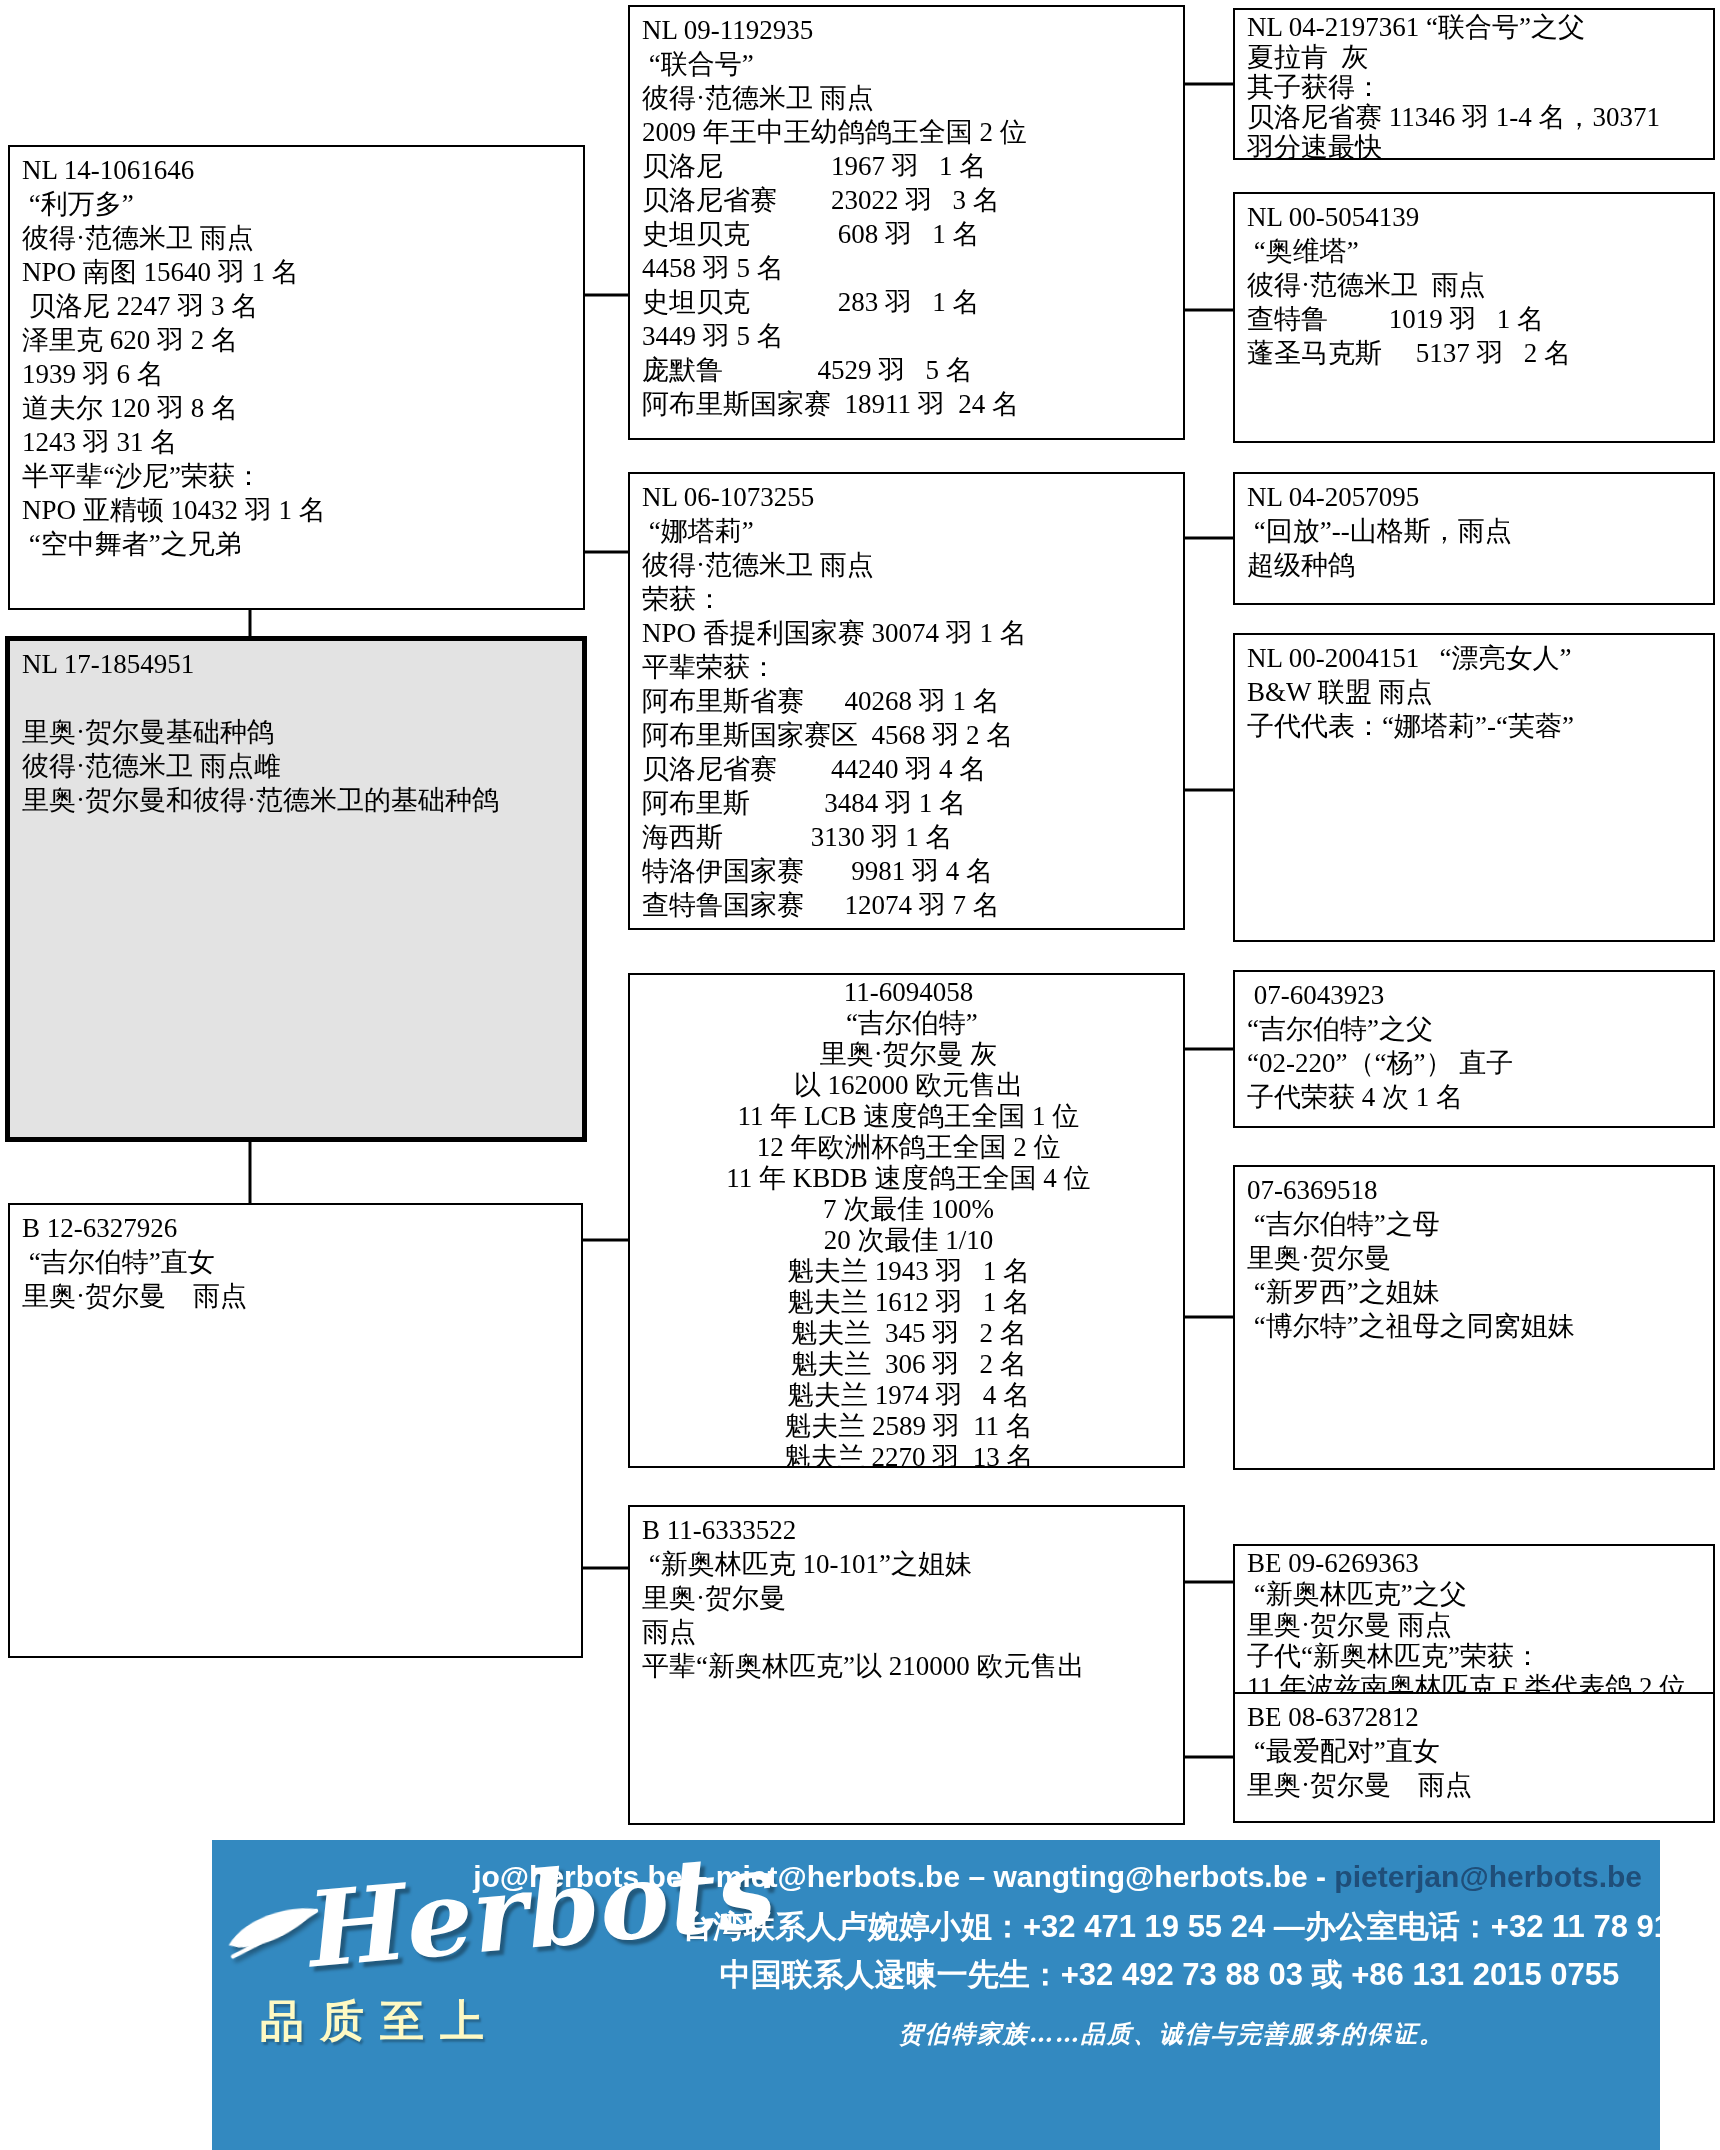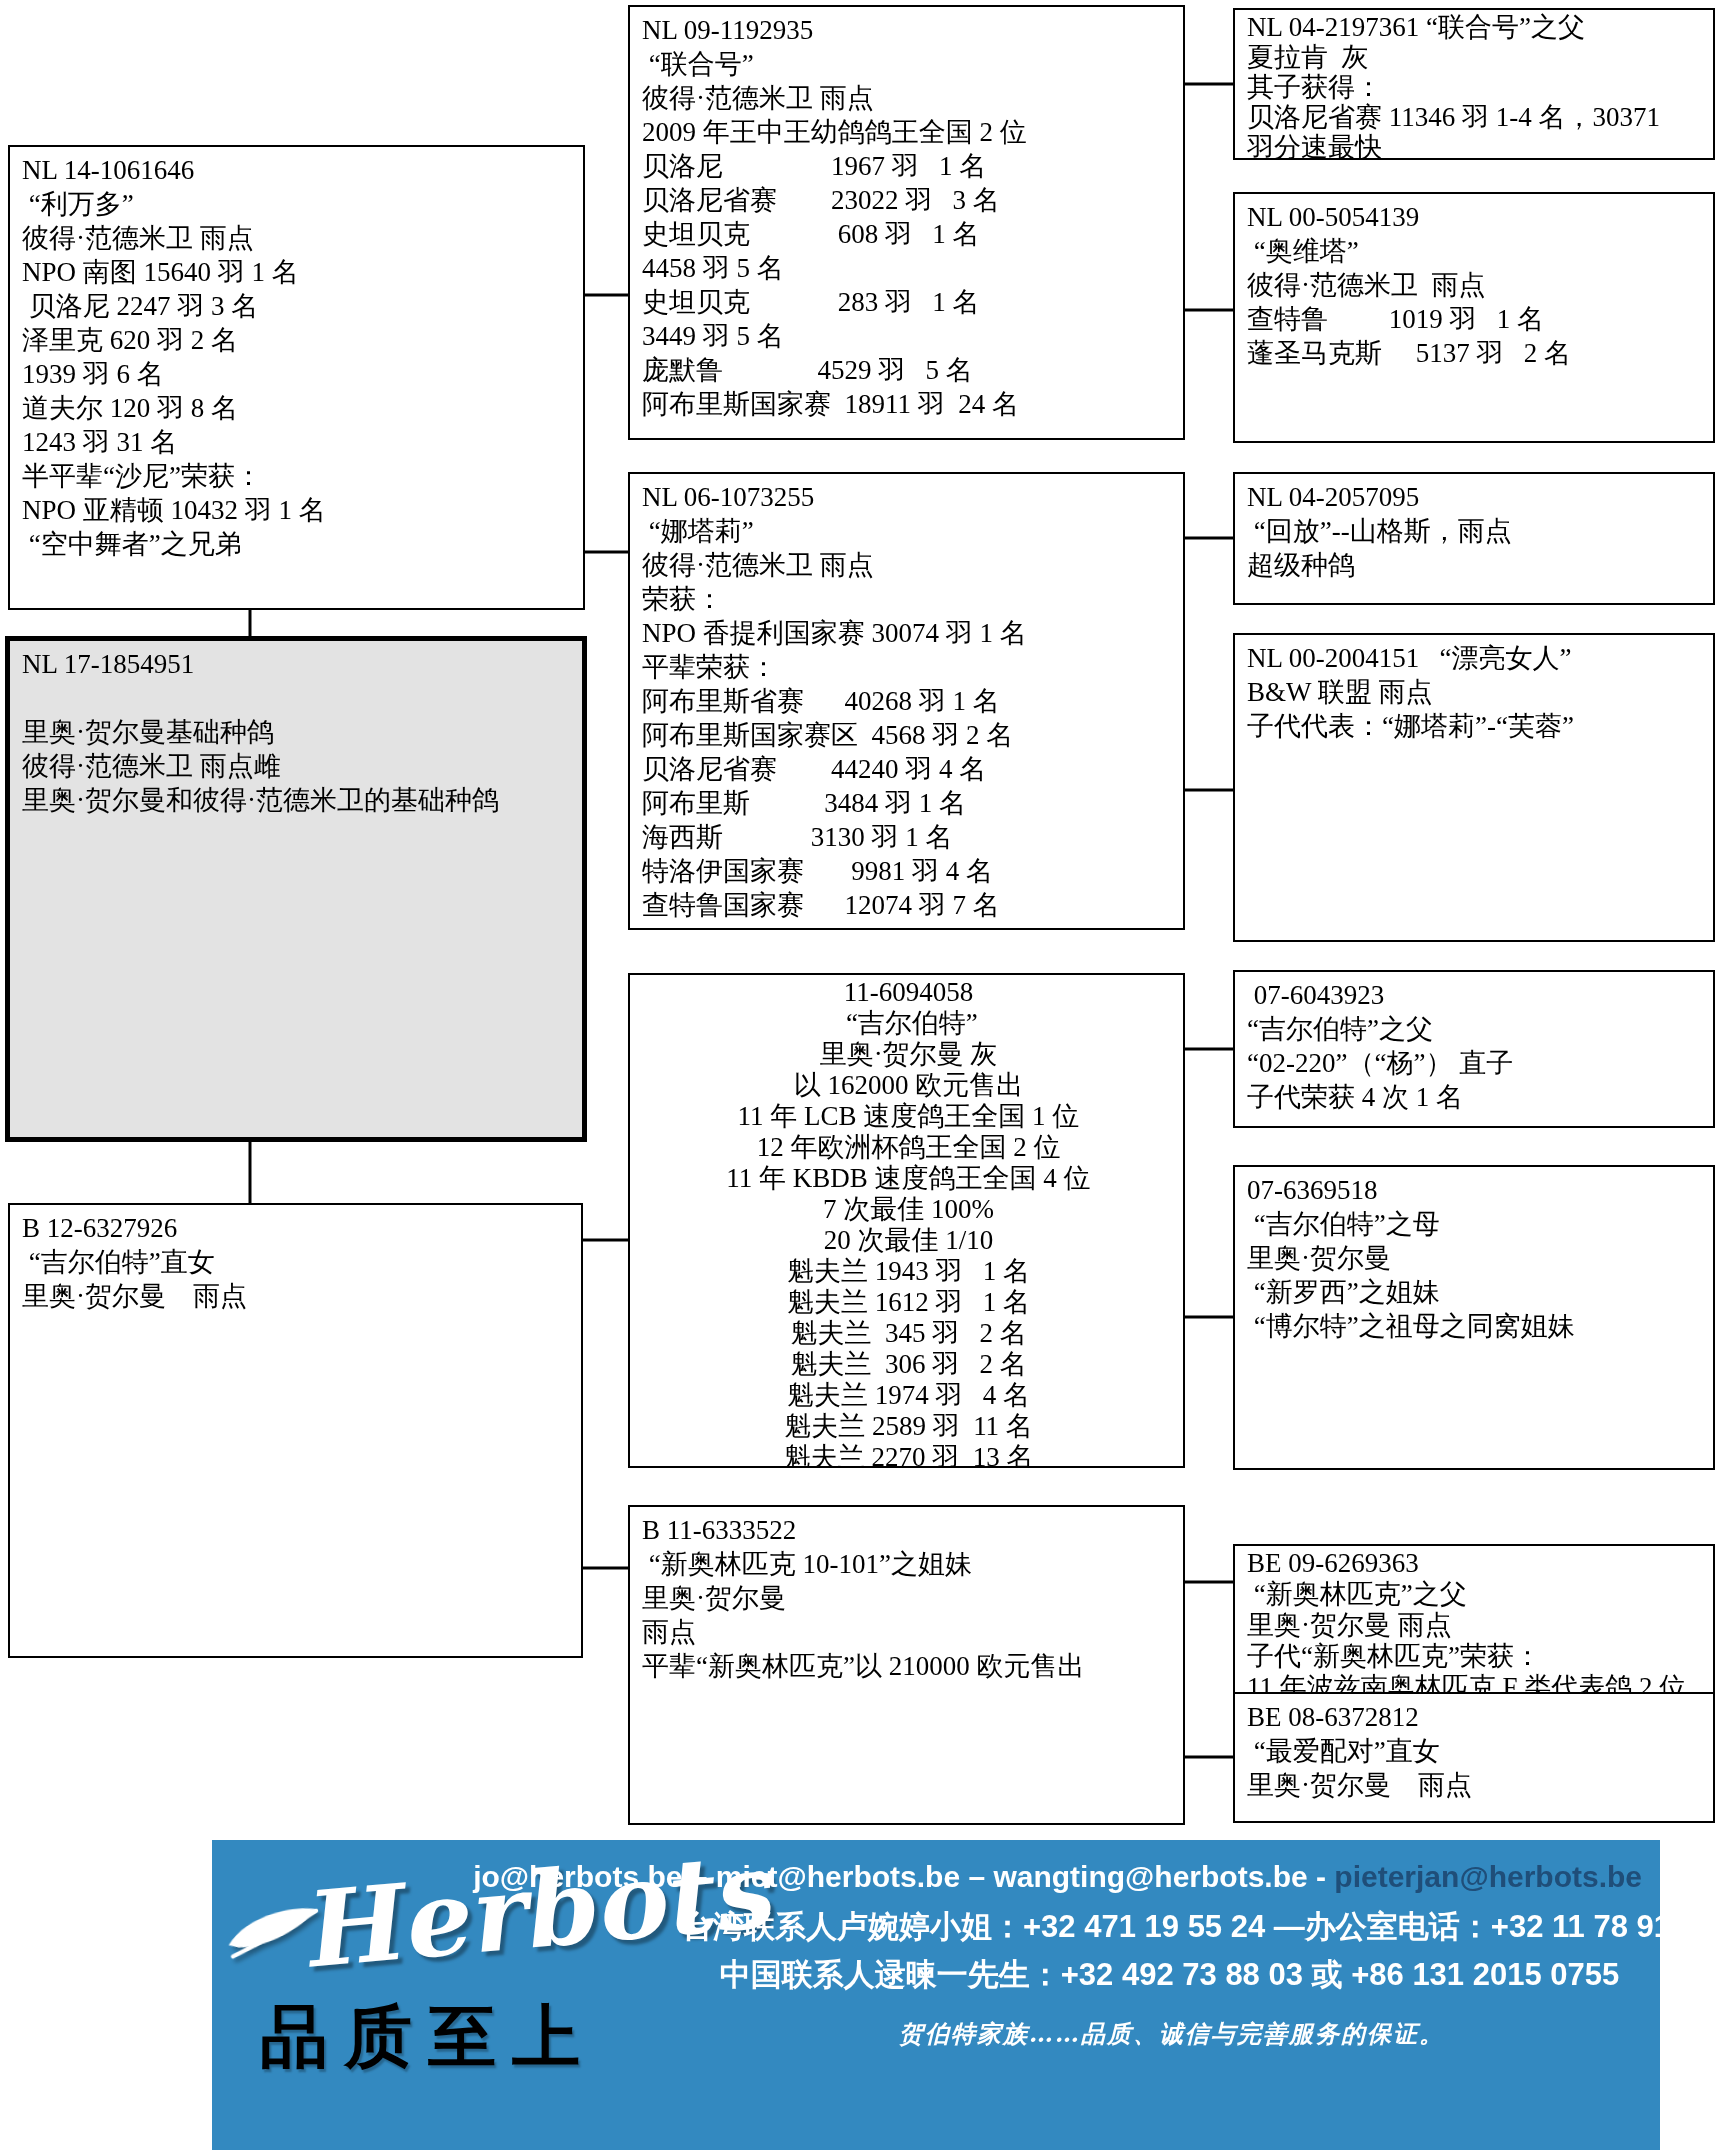--- a/index.html
+++ b/index.html
@@ -33,22 +33,22 @@
   #banner{position:absolute;left:212px;top:1840px;width:1448px;height:310px;
           background:var(--banner-bg,#3389c0);
           font-family:"Liberation Sans","DejaVu Sans",sans-serif;color:#fff;}
   #logo-wrap{position:absolute;left:10px;top:22px;display:flex;align-items:center;
              transform:rotate(-5deg);}
   #logo-feather{width:100px;height:60px;margin-right:-14px;
                 filter:drop-shadow(3px 4px 2px rgba(0,0,0,.35));}
   #logo-text{font-family:"DejaVu Serif","Liberation Serif",serif;font-style:italic;
              font-weight:bold;font-size:104px;line-height:104px;color:#fff;
              text-shadow:4px 5px 3px rgba(0,0,0,.35);}
-  #tagline{position:absolute;left:48px;top:152px;font-size:68px;font-weight:bold;
-           letter-spacing:16px;color:#000000;font-family:"DejaVu Serif","Liberation Serif",serif;
+  #tagline{position:absolute;left:48px;top:152px;font-size:44px;font-weight:bold;
+           letter-spacing:16px;color:#fef9c3;font-family:"DejaVu Serif","Liberation Serif",serif;
            text-shadow:2px 3px 2px rgba(0,0,0,.25);}
   #email-line{position:absolute;right:18px;top:20px;white-space:nowrap;
               font-size:30px;font-weight:bold;}
   #email-line .dark{color:var(--email-dark,#1f4e79);}
   .bline{position:absolute;left:470px;width:975px;text-align:center;white-space:nowrap;
          font-size:31px;font-weight:bold;}
   #contact-tw{top:66px;}
   #contact-cn{top:114px;}
   #slogan{position:absolute;left:480px;top:178px;width:960px;text-align:center;
           font-size:24px;font-weight:bold;font-style:italic;letter-spacing:2px;

